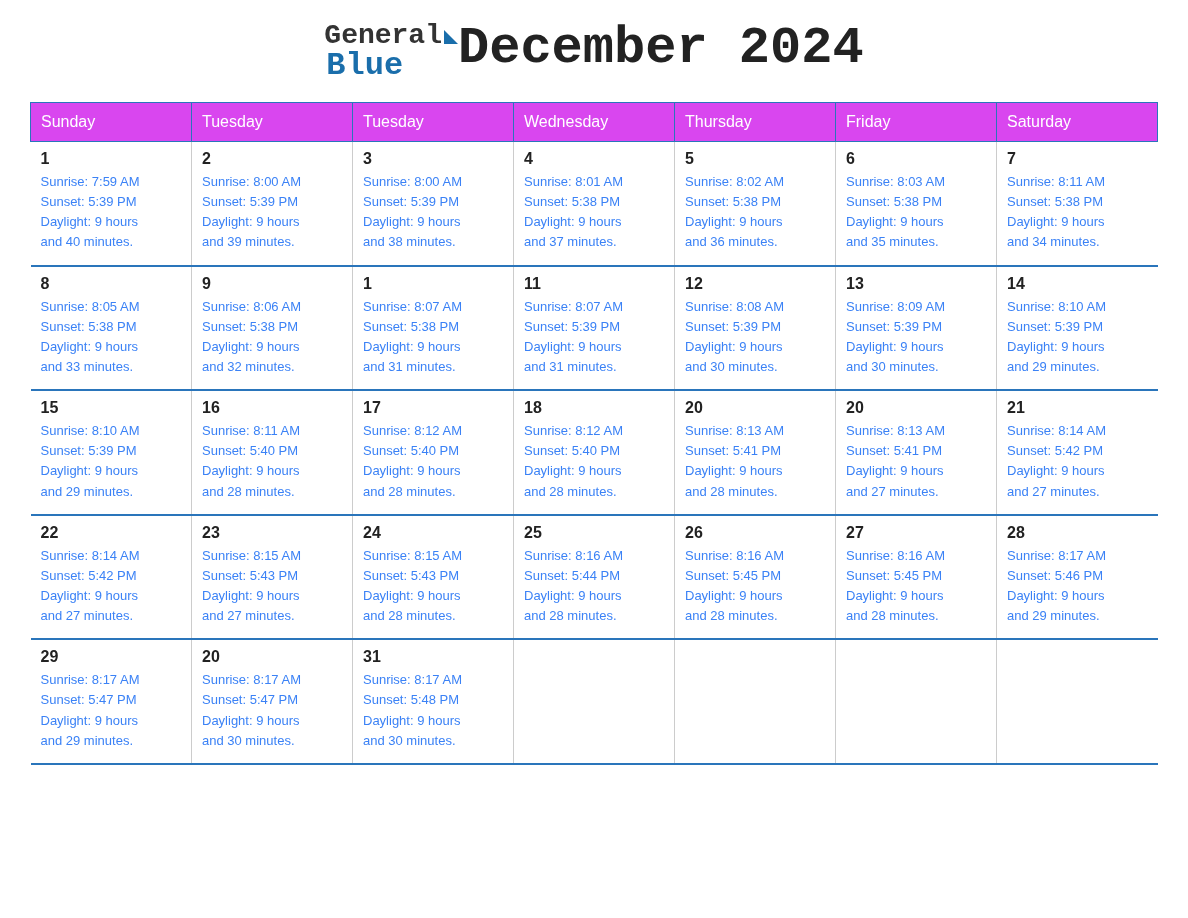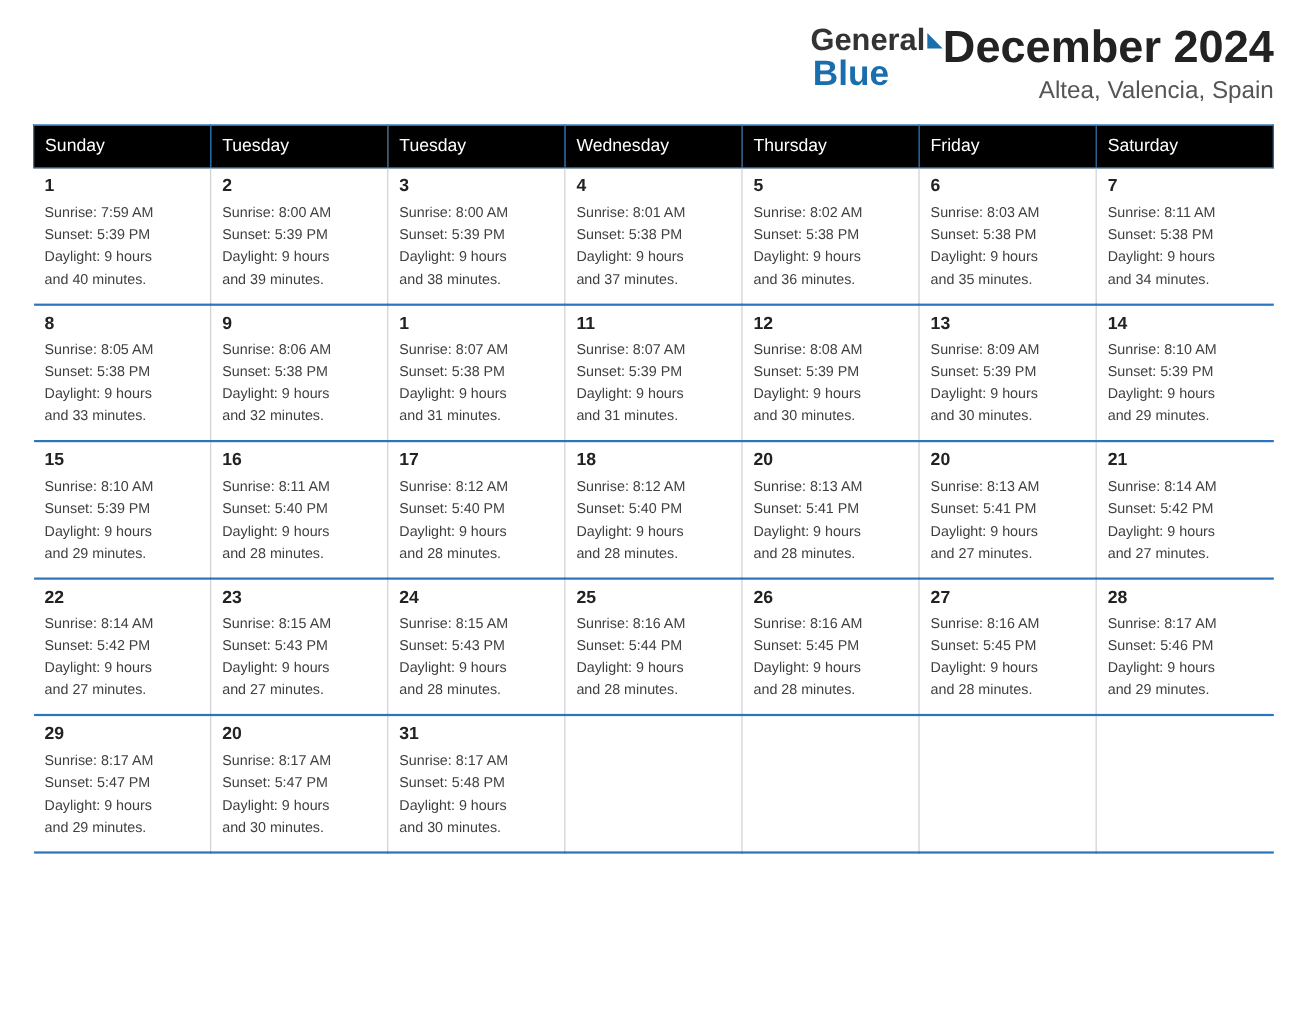--- a/index.html
+++ b/index.html
@@ -5,23 +5,24 @@
     * { box-sizing: border-box; margin: 0; padding: 0; }
     body {
       font-family: Arial, sans-serif;
       background: #fff;
       padding: 20px 30px;
       width: 1188px;
       min-height: 918px;
     }
     .header {
       display: flex;
-      justify-content: flex-end;
+      justify-content: center;
       align-items: flex-start;
       margin-bottom: 18px;
+      font-family: Liberation Mono, monospace;
     }
     .logo {
       display: flex;
       flex-direction: column;
       align-items: flex-start;
     }
     .logo-general {
       font-size: 28px;
       font-weight: bold;
       color: #333;
@@ -42,37 +43,37 @@
       font-size: 32px;
       font-weight: bold;
       color: #1a6eab;
       margin-top: -4px;
       margin-left: 2px;
     }
     .title-area {
       text-align: right;
     }
     .month-title {
-      font-size: 41px;
+      font-size: 52px;
       font-weight: bold;
       color: #222;
       line-height: 1.1;
     }
     .location {
       font-size: 22px;
       color: #555;
       margin-top: 4px;
     }
     table {
       width: 100%;
       border-collapse: collapse;
       table-layout: fixed;
     }
     thead tr {
-      background-color: #000000;
+      background-color: #d946ef;
     }
     thead th {
       color: #fff;
       font-size: 16px;
       font-weight: normal;
       padding: 10px 10px;
       text-align: left;
       border: 1px solid #2a75bb;
     }
     tbody tr {
@@ -92,36 +93,35 @@
     }
     .day-num {
       font-size: 16px;
       font-weight: bold;
       margin-bottom: 4px;
       display: block;
     }
     .day-info {
       font-size: 13px;
       line-height: 1.55;
-      color: #404040;
+      color: #3b82f6;
     }
   </style>
 </head>
 <body>
 
 <div class="header">
   <div class="logo">
     <div class="logo-general">
       General<span class="logo-triangle"></span>
     </div>
     <div class="logo-blue">Blue</div>
   </div>
   <div class="title-area">
     <div class="month-title">December 2024</div>
-    <div class="location">Altea, Valencia, Spain</div>
   </div>
 </div>
 
 <table>
   <thead>
     <tr>
     <th>Sunday</th>
         <th>Tuesday</th>
         <th>Tuesday</th>
         <th>Wednesday</th>

